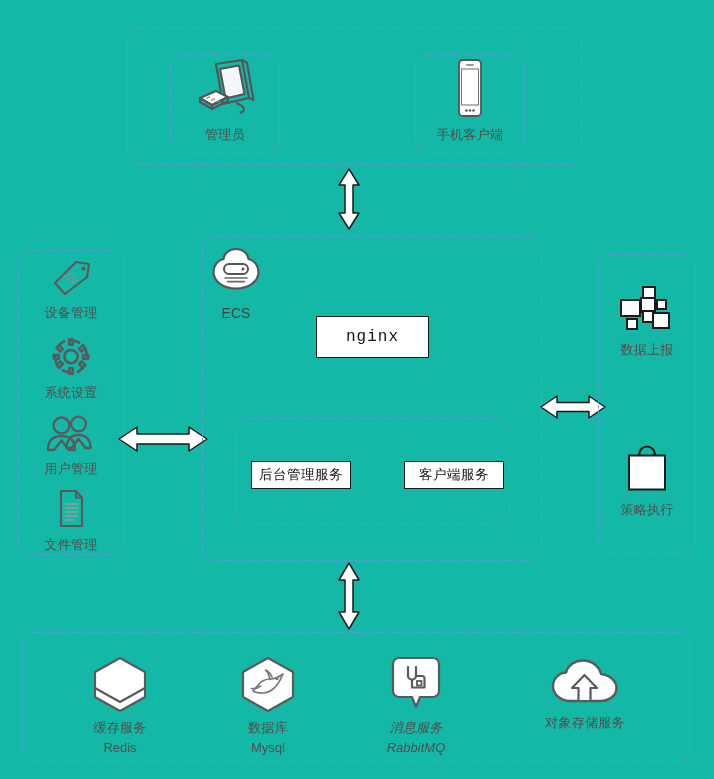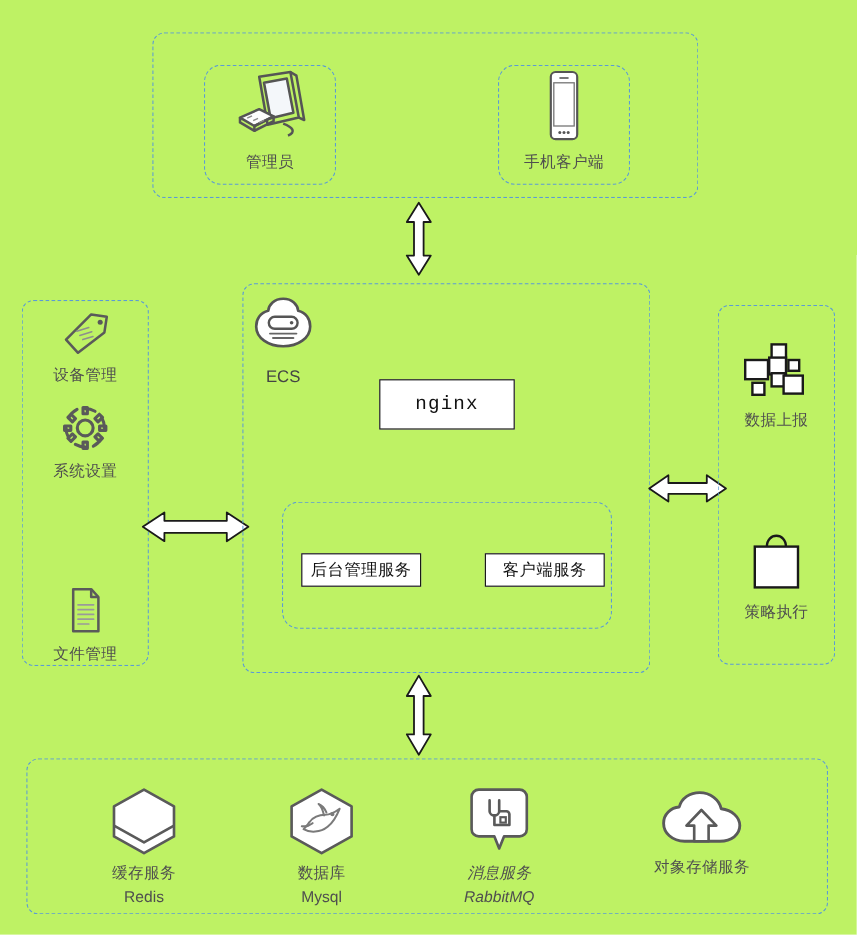--- a/index.html
+++ b/index.html
@@ -9,21 +9,21 @@
     background: #ffffff;
   }
   body {
     font-family: "Liberation Sans", "DejaVu Sans", sans-serif;
     color: #4a4a4a;
   }
   #canvas {
     position: relative;
     width: 714px;
     height: 779px;
-    background: #bef264;
+    background: #14b8a6;
     overflow: hidden;
   }
 
   
   .dash-box {
     position: absolute;
     border: 1.4px dashed #5b9bd5;
     border-radius: 10px;
     box-sizing: border-box;
     background: transparent;
@@ -191,20 +191,33 @@
           <path d="M10.2 31.8 l-2.6 -2.6 3.7 -3.7 2.6 2.6 Z"></path>
           <path d="M4.8 22.6 v-3.6 h5.2 v3.6 Z"></path>
           <path d="M10.2 9.2 l-2.6 2.6 3.7 3.7 2.6 -2.6 Z"></path>
         </g>
         <circle cx="22" cy="20.6" r="6.6" fill="none" stroke="#5a5a5a" stroke-width="2.6"></circle>
       </svg>
     </span>
     <span class="label">系统设置</span>
   </div>
 
+  <div class="node" style="left:18px; top:414px; width:106px;">
+    <span class="icon">
+      <svg width="52" height="40" viewBox="0 0 52 40">
+        <g fill="none" stroke="#5a5a5a" stroke-width="2.3" stroke-linejoin="round">
+          <circle cx="33.5" cy="10" r="7.4"></circle>
+          <path d="M21.5 34 C 21.5 24.5, 27 21, 33.5 21 C 40 21, 45.5 24.5, 45.5 34 L 40.5 34 L 33.5 25 L 26.5 34 Z"></path>
+          <circle cx="16.5" cy="11.5" r="8"></circle>
+          <path d="M3 36 C 3 25.5, 9.2 22, 16.5 22 C 23.8 22, 30 25.5, 30 36 L 24 36 L 16.5 26.5 L 9 36 Z"></path>
+        </g>
+      </svg>
+    </span>
+    <span class="label">用户管理</span>
+  </div>
 
   <div class="node" style="left:18px; top:488px; width:106px;">
     <span class="icon">
       <svg width="38" height="42" viewBox="0 0 38 42">
         <g fill="none" stroke="#5a5a5a" stroke-width="2.1" stroke-linejoin="round">
           <path d="M9 3 H24 L30 9.5 V38 H9 Z"></path>
           <path d="M24 3 V9.5 H30"></path>
         </g>
         <g stroke="#9a9a9a" stroke-width="1.4" stroke-linecap="round">
           <path d="M13 16 H26"></path>

